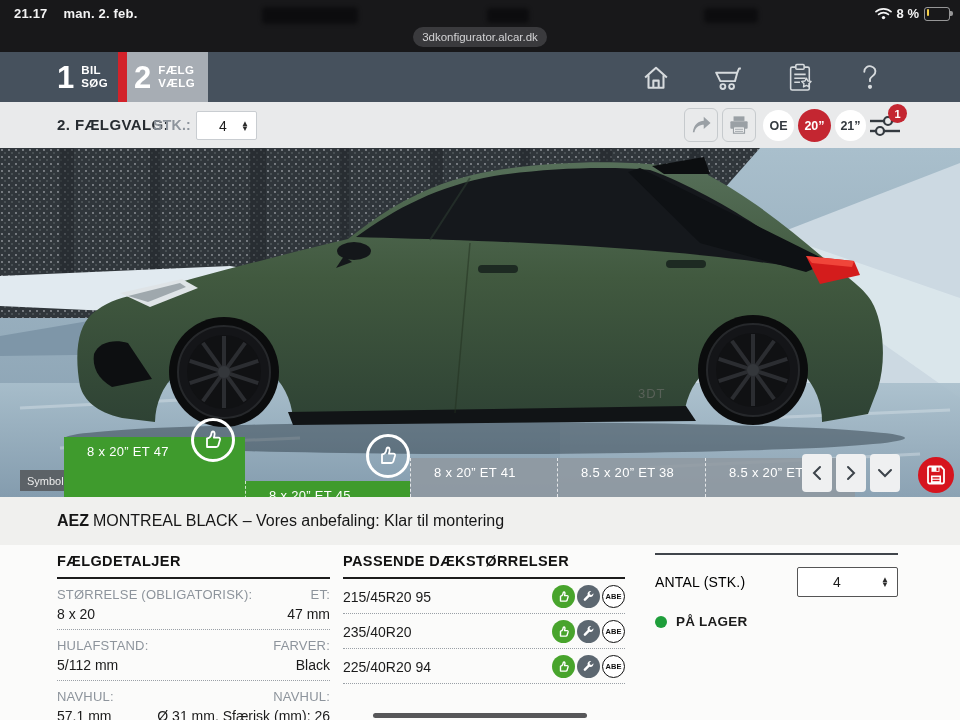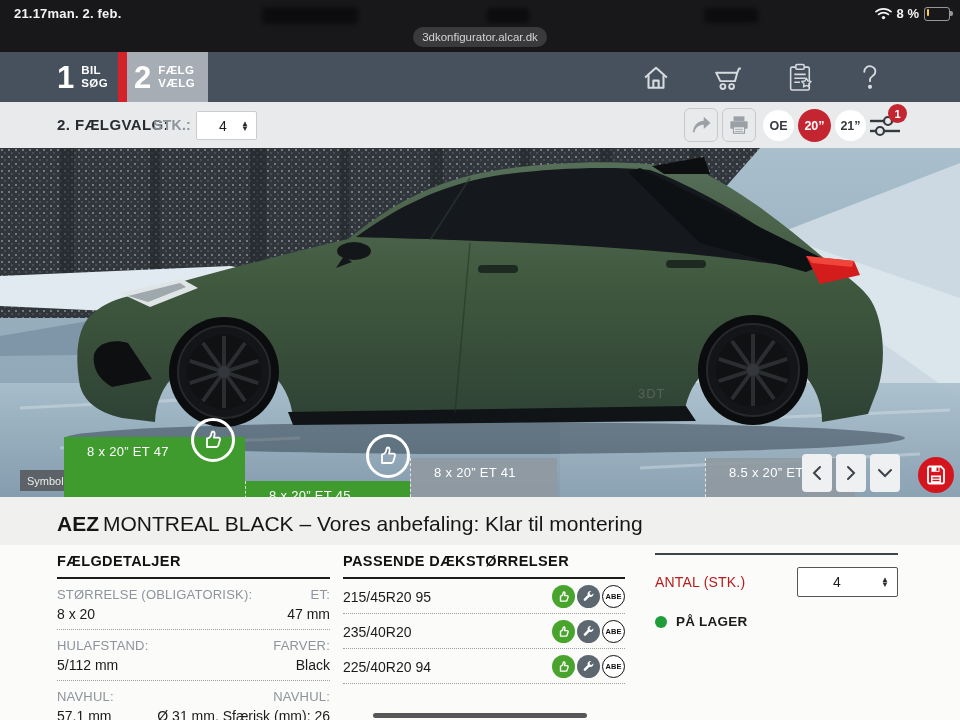--- a/index.html
+++ b/index.html
@@ -4,21 +4,21 @@
 <style>
   html,body{margin:0;padding:0;}
   body{width:960px;height:720px;position:relative;overflow:hidden;
        font-family:"Liberation Sans",sans-serif;background:#fbfbfa;
        -webkit-font-smoothing:antialiased;}
   .abs{position:absolute;}
 
   
   #top-area{left:0;top:0;width:960px;height:52px;background:#18181a;}
   #status-left{left:14px;top:6px;color:#f3f3f4;font-size:13px;font-weight:bold;letter-spacing:.2px;}
-  #status-left .date{font-weight:bold;margin-left:0;}
+  #status-left .date{font-weight:bold;margin-left:16px;}
   .blob{background:#0b0b0d;border-radius:4px;filter:blur(2px);opacity:.85;}
   #blob1{left:262px;top:7px;width:96px;height:17px;}
   #blob2{left:487px;top:8px;width:42px;height:15px;}
   #blob3{left:704px;top:8px;width:54px;height:15px;}
   #status-right{right:10px;top:6px;display:flex;align-items:center;gap:5px;color:#f3f3f4;font-size:13px;font-weight:bold;}
   #battery-shell{width:24px;height:12px;border:1px solid rgba(255,255,255,.55);border-radius:3px;position:relative;}
   #battery-fill{position:absolute;left:1.5px;top:1.5px;width:2px;height:7px;background:#f6d04a;border-radius:1px;}
   #battery-cap{position:absolute;right:-3.5px;top:3px;width:2.5px;height:5px;background:rgba(255,255,255,.55);border-radius:0 2px 2px 0;}
   #url-pill{left:413px;top:27px;width:134px;height:20px;background:#3a3a3d;border-radius:11px;
             color:#d3d3d5;font-size:11.5px;display:flex;align-items:center;justify-content:center;}
@@ -75,42 +75,42 @@
        display:flex;align-items:center;padding:0 7px;z-index:2;white-space:nowrap;width:46px;overflow:hidden;}
   .stripbtn{position:absolute;width:30px;height:38px;top:306px;background:#eff0f1;border-radius:4px;
             display:flex;align-items:center;justify-content:center;z-index:5;}
   #strip-prev{left:802px;} #strip-next{left:836px;} #strip-down{left:870px;}
   #save-btn{left:918px;top:309px;width:36px;height:36px;border-radius:50%;background:#d6141e;z-index:5;
             display:flex;align-items:center;justify-content:center;}
 
   
   #content{left:0;top:497px;width:960px;height:223px;background:#fbfbfa;}
   #title-band{left:0;top:0;width:960px;height:48px;background:#f0f0ee;}
-  #product-title{left:57px;top:15px;font-size:21px;color:#161616;}
+  #product-title{left:57px;top:15px;font-size:16px;color:#161616;}
   #product-title b{font-weight:bold;margin-right:4px;}
   .col{position:absolute;top:56px;}
   #col-details{left:57px;width:273px;}
   #col-tires{left:343px;width:282px;}
   #col-order{left:655px;width:243px;border-top:2px solid #40454b;padding-top:12px;}
   .col h3{margin:0;padding:0 0 8px 0;font-size:14.5px;font-weight:bold;color:#121212;
           letter-spacing:.4px;border-bottom:2px solid #1c1c1c;}
   .kv-labels{display:flex;justify-content:space-between;color:#8d949c;font-size:13px;
              letter-spacing:.2px;margin-top:8px;}
   .kv-values{display:flex;justify-content:space-between;color:#1b1b1b;font-size:14px;
              margin:4px 0 7px;}
   .dotted{border-bottom:1px dotted #9aa0a6;}
   .tire-row{display:flex;align-items:center;padding:6px 0 5px;border-bottom:1px dotted #9aa0a6;}
   .tire-size{flex:1;font-size:14px;color:#1b1b1b;}
   .mini{width:23px;height:23px;border-radius:50%;margin-left:2px;display:flex;align-items:center;
         justify-content:center;box-sizing:border-box;}
   .mini.green{background:#48a42c;}
   .mini.slate{background:#5c6770;}
   .mini.abe{background:#fff;border:1.5px solid #111;color:#111;font-size:7.5px;font-weight:bold;letter-spacing:0;}
   #order-row{display:flex;align-items:center;justify-content:space-between;}
-  #order-label{font-size:14px;color:#b91c1c;letter-spacing:.2px;}
+  #order-label{font-size:14px;color:#000000;letter-spacing:.2px;}
   #order-select{position:relative;width:101px;height:30px;border:1.5px solid #555;border-radius:2px;
                 padding:0 8px 0 35px;}
   #stock-row{display:flex;align-items:center;gap:9px;margin-top:17px;font-weight:bold;}
   #stock-dot{width:12px;height:12px;border-radius:50%;background:#1e9e3a;}
   #stock-label{font-size:13.5px;color:#1b1b1b;letter-spacing:.2px;}
   #home-indicator{left:373px;top:713px;width:214px;height:5px;border-radius:3px;background:#3a3a3c;opacity:.85;}
 </style>
 </head>
 <body>
 
@@ -325,20 +325,21 @@
     <use href="#wheel" transform="translate(753,222)"></use>
 
     <text x="638" y="250" font-size="13" letter-spacing="1" fill="#5d645c" opacity=".9">3DT</text>
   </svg>
 
   <div class="abs" id="tip">Symbol p</div>
 
   <div class="tile green" id="tile-0">8 x 20” ET 47</div>
   <div class="tile green" id="tile-1">8 x 20” ET 45</div>
   <div class="tile gray" id="tile-2">8 x 20” ET 41</div>
+  <div class="tile gray" id="tile-3">8.5 x 20” ET 38</div>
   <div class="tile gray" id="tile-4">8.5 x 20” ET 45</div>
 
   <div class="thumb-ring" id="thumb-0">
     <svg width="24" height="24" viewBox="0 0 24 24" fill="none" stroke="#fff" stroke-width="1.8" stroke-linejoin="round" stroke-linecap="round">
       <path d="M6 10.5 V19 M6 10.5 C7.5 10.5 9.3 9.2 10 7.3 C10.5 5.9 10.2 3.5 12 3.5 C13.8 3.5 13.9 6 13.3 8 L12.9 9.7 L17.5 9.7 C18.7 9.7 19.3 10.7 19 11.8 L17.3 17.5 C17 18.5 16.3 19 15.2 19 L6 19"></path>
     </svg>
   </div>
   <div class="thumb-ring" id="thumb-1">
     <svg width="24" height="24" viewBox="0 0 24 24" fill="none" stroke="#fff" stroke-width="1.8" stroke-linejoin="round" stroke-linecap="round">
       <path d="M6 10.5 V19 M6 10.5 C7.5 10.5 9.3 9.2 10 7.3 C10.5 5.9 10.2 3.5 12 3.5 C13.8 3.5 13.9 6 13.3 8 L12.9 9.7 L17.5 9.7 C18.7 9.7 19.3 10.7 19 11.8 L17.3 17.5 C17 18.5 16.3 19 15.2 19 L6 19"></path>

